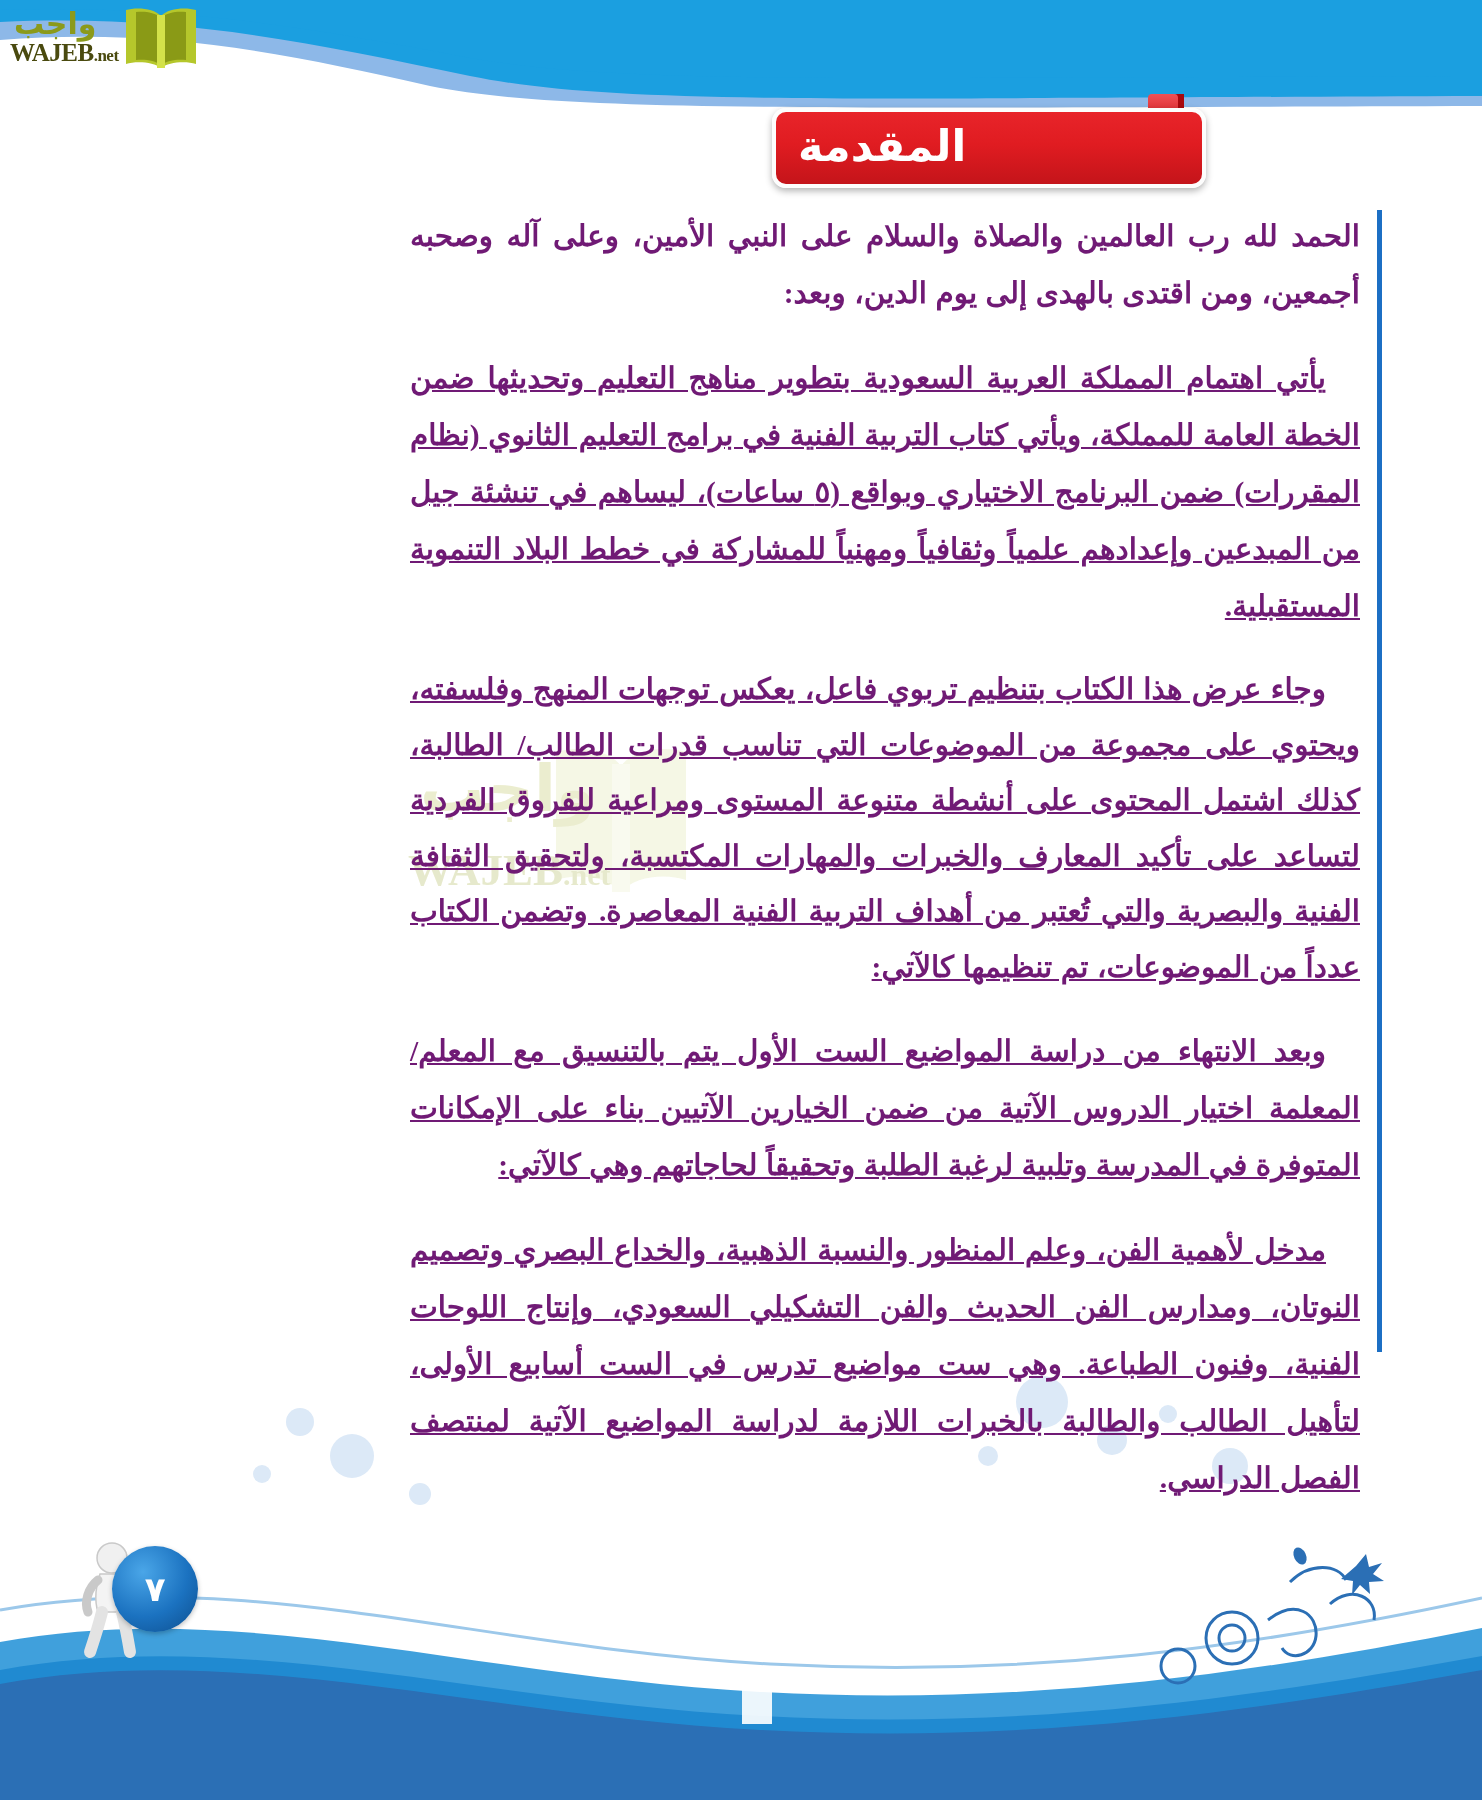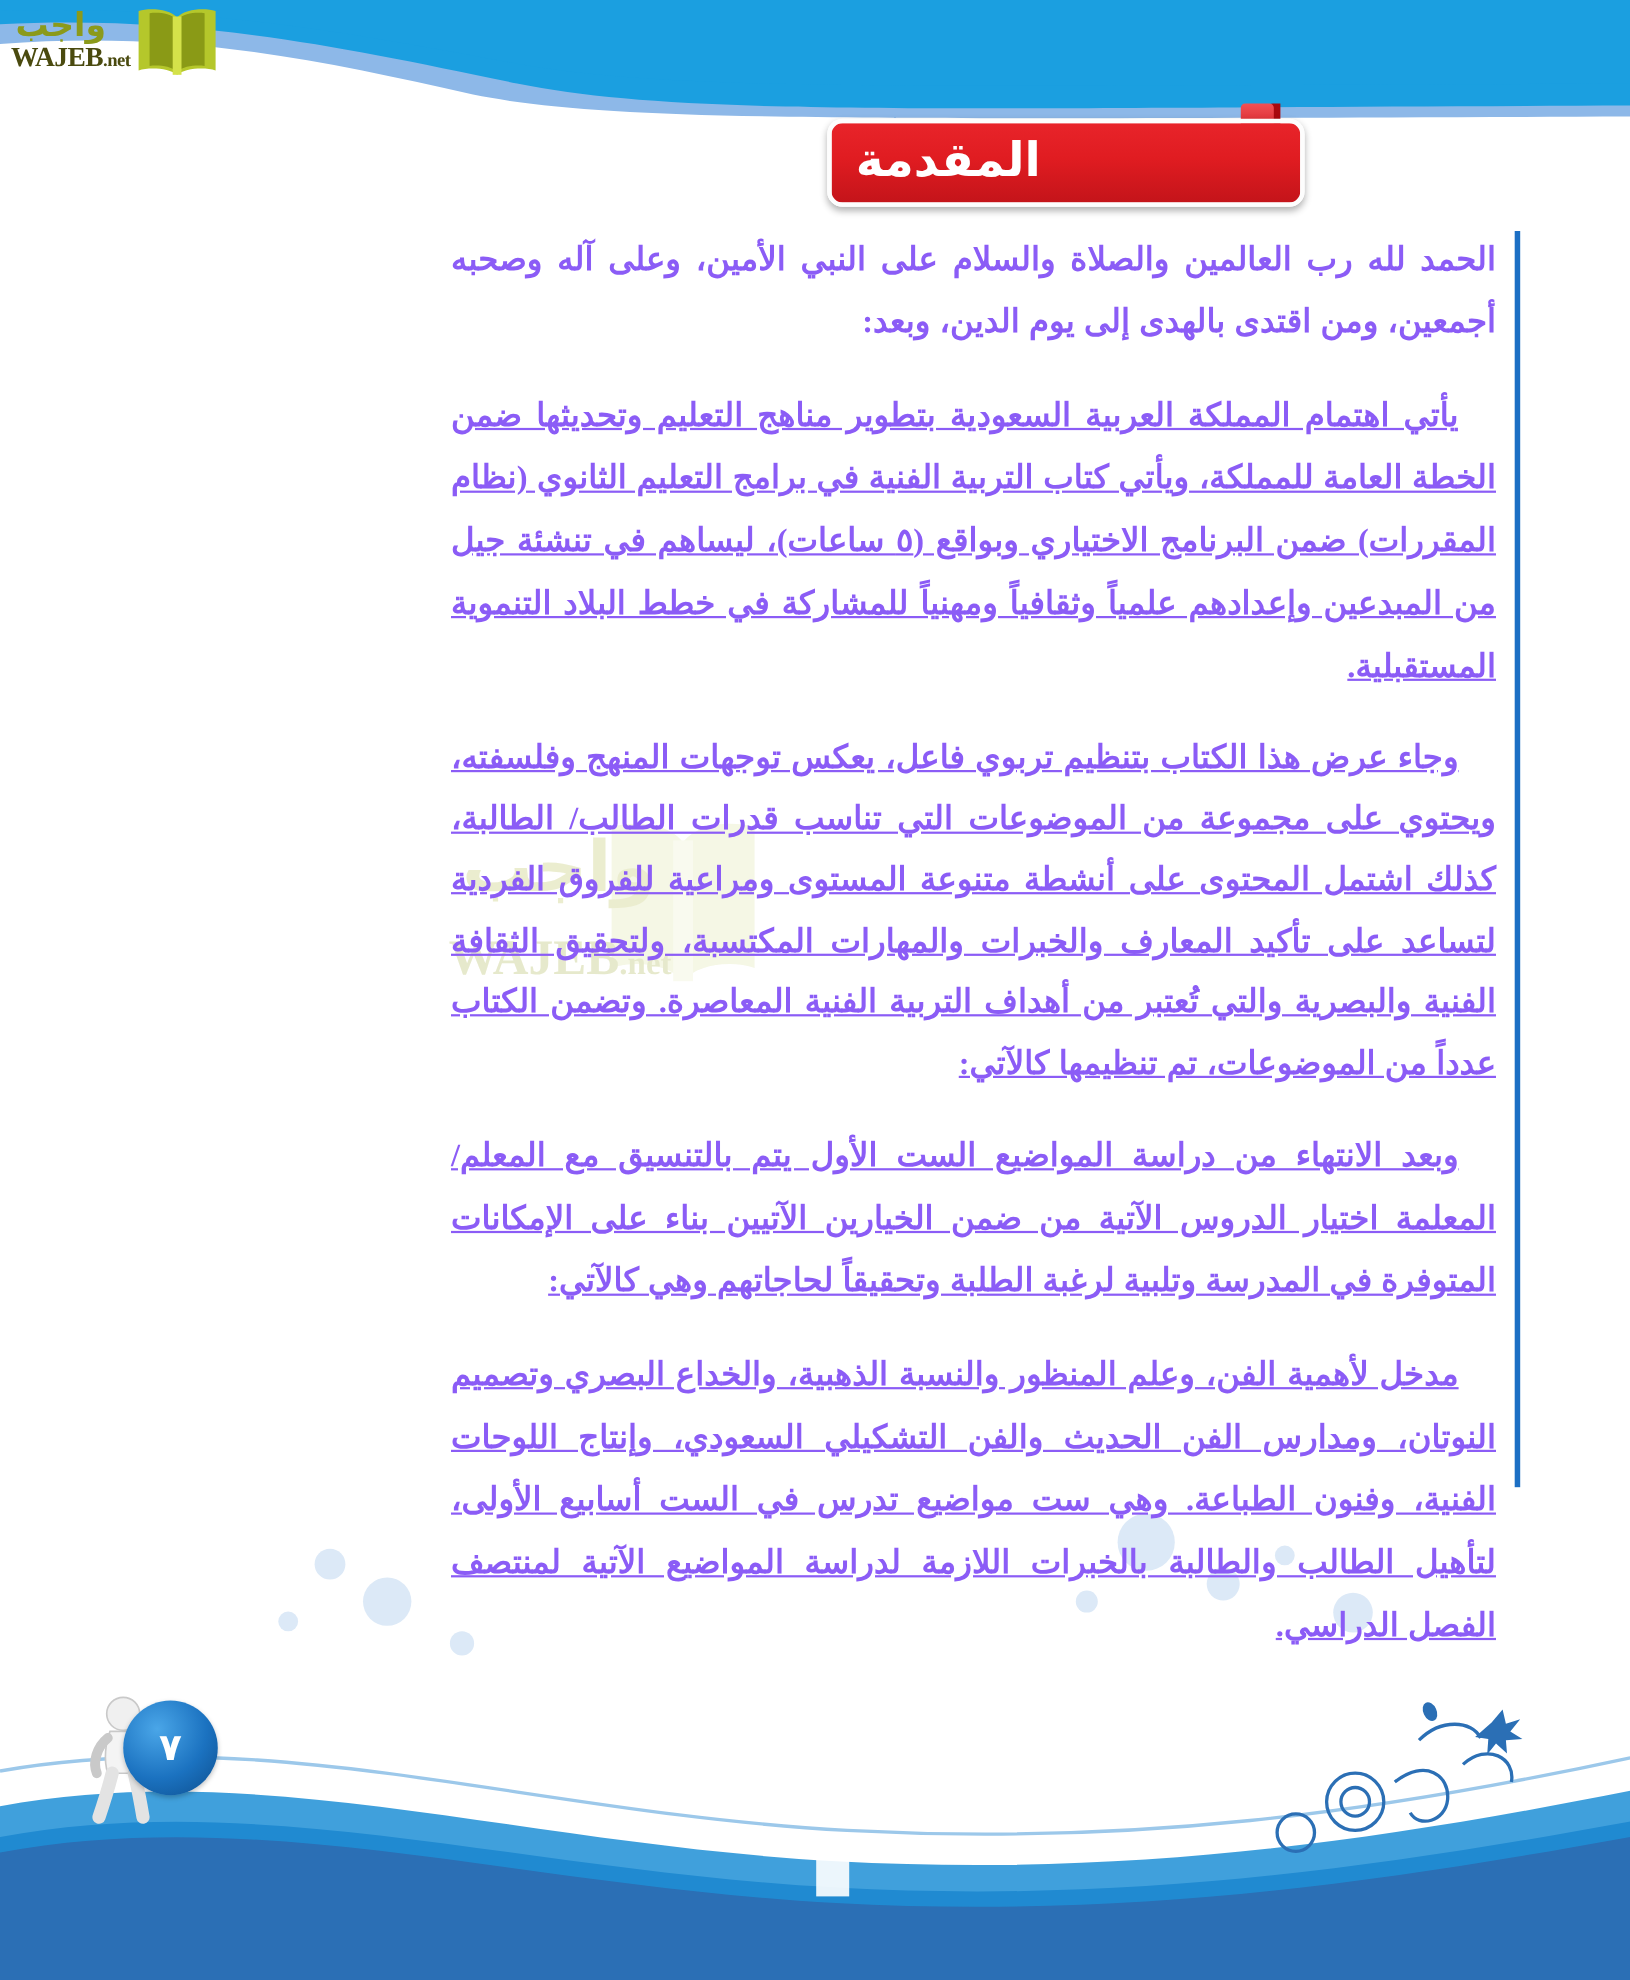--- a/index.html
+++ b/index.html
@@ -64,21 +64,21 @@
     left: 112px;
     top: 0px;
     width: 82px;
     height: 68px;
   }
 
   
   .title-banner-wrap {
     position: absolute;
     top: 108px;
-    left: 752px;
+    left: 772px;
     width: 434px;
     height: 80px;
     z-index: 30;
   }
   .title-banner {
     position: absolute;
     inset: 0;
     border-radius: 14px;
     background: linear-gradient(180deg, #e8242a 0%, #e01c21 45%, #c4141a 100%);
     border: 4px solid #fdfdfd;
@@ -126,21 +126,21 @@
     top: 208px;
     right: 122px;
     width: 950px;
     z-index: 20;
   }
   .para {
     font-family: "Liberation Serif", "DejaVu Serif", serif;
     font-weight: bold;
     font-size: 29.5px;
     line-height: 1.93;
-    color: #8b5cf6;
+    color: #701a75;
     text-align: justify;
     text-align-last: right;
     margin: 0 0 8px 0;
     word-spacing: 1px;
   }
   .para.indent {
     text-indent: 34px;
   }
   .para.gap-top { margin-top: 28px; text-decoration: underline; }
   .para.tight { line-height: 1.88; }

